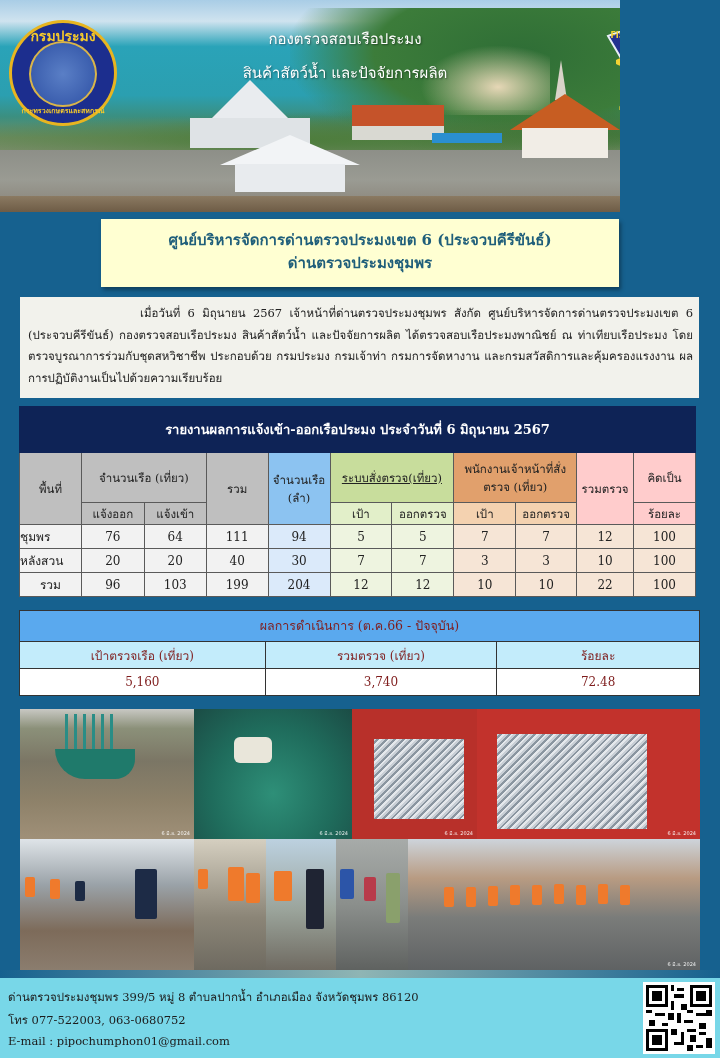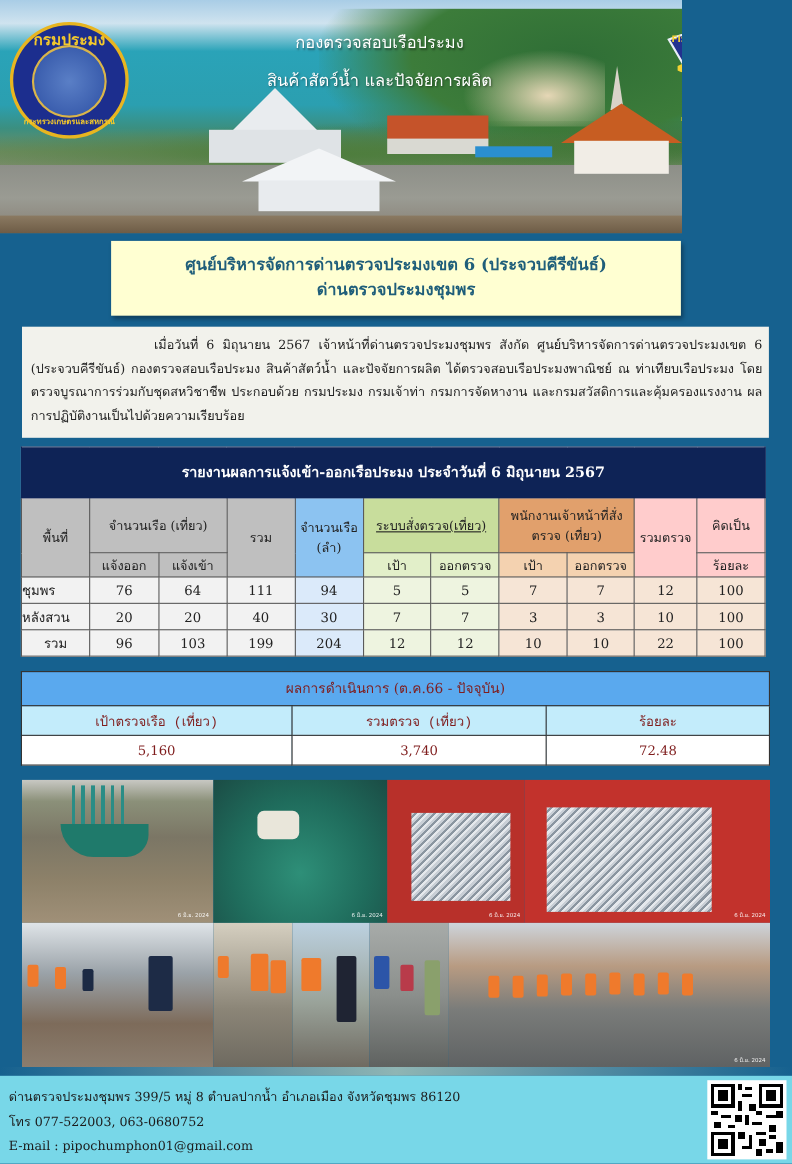--- a/index.html
+++ b/index.html
@@ -130,21 +130,21 @@
   .c-orange { background: #f6e5d6; }
   .td-left { text-align: left !important; padding-left: 0; }
 
   
   .summary {
     position: absolute; left: 19px; top: 610px; width: 681px;
     border-collapse: collapse; font-size: 12px; color: #7f1d1d;
   }
   .summary td, .summary th { border: 1px solid #333; text-align: center; font-weight: normal; }
   .summary .sum-title th { background: #5aa9ee; height: 31px; font-size: 12.5px; }
-  .summary .sum-head th { background: #c3ecfb; height: 27px; font-family: Liberation Mono, monospace; }
+  .summary .sum-head th { background: #c3ecfb; height: 27px; }
   .summary tbody td { background: #ffffff; height: 27px; }
 
   
   .photos { position: absolute; left: 20px; top: 709px; width: 680px; height: 261px; }
   .photo { position: absolute; overflow: hidden; }
   .p1 { left: 0; top: 0; width: 174px; height: 130px;
     background: linear-gradient(180deg, #c8c8c3 0%, #8b9079 15%, #7b7665 40%, #8d8169 70%, #a09078 100%); }
   .p1 .boat { position:absolute; left:35px; top:40px; width:80px; height:30px; background:#1f7a6b; border-radius: 0 0 20px 30px; }
   .p1 .mast { position:absolute; left:45px; top:5px; width:50px; height:40px; background: repeating-linear-gradient(90deg, #2a8d86 0 3px, transparent 3px 9px); }
   .p2 { left: 174px; top: 0; width: 158px; height: 130px;

